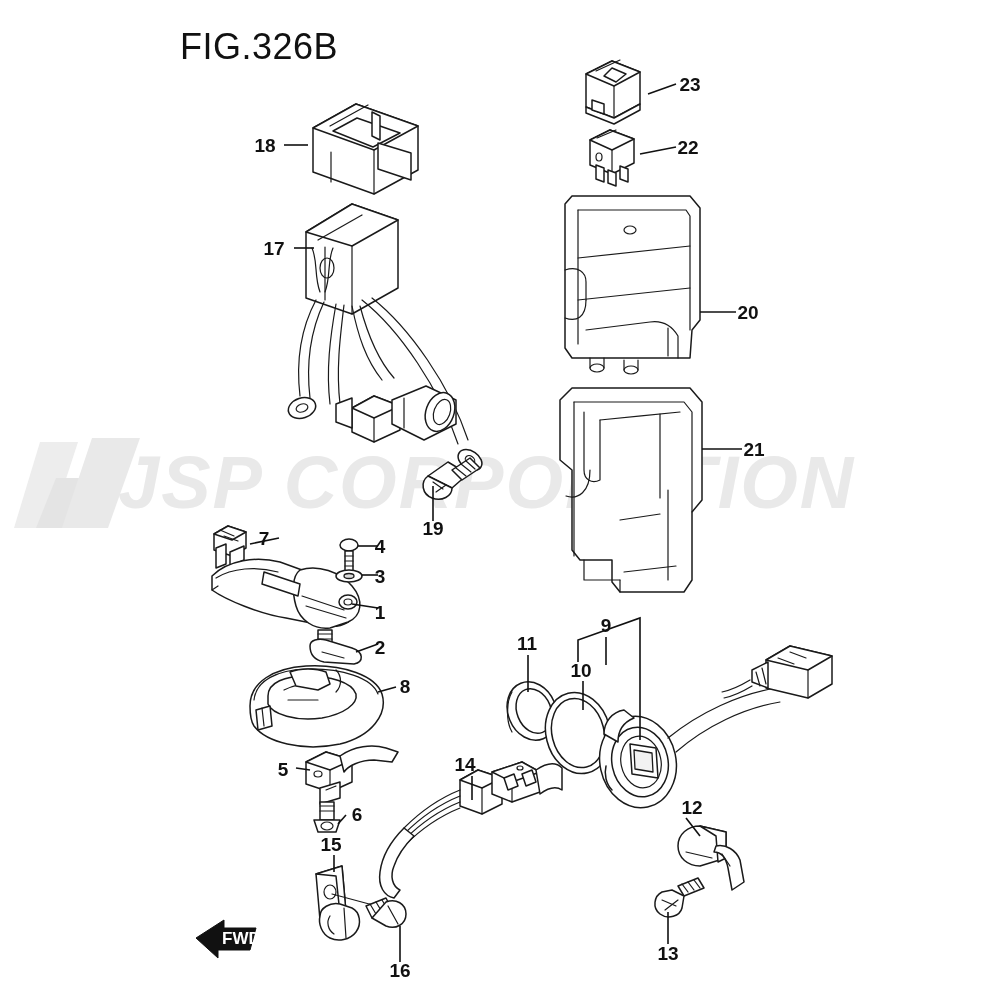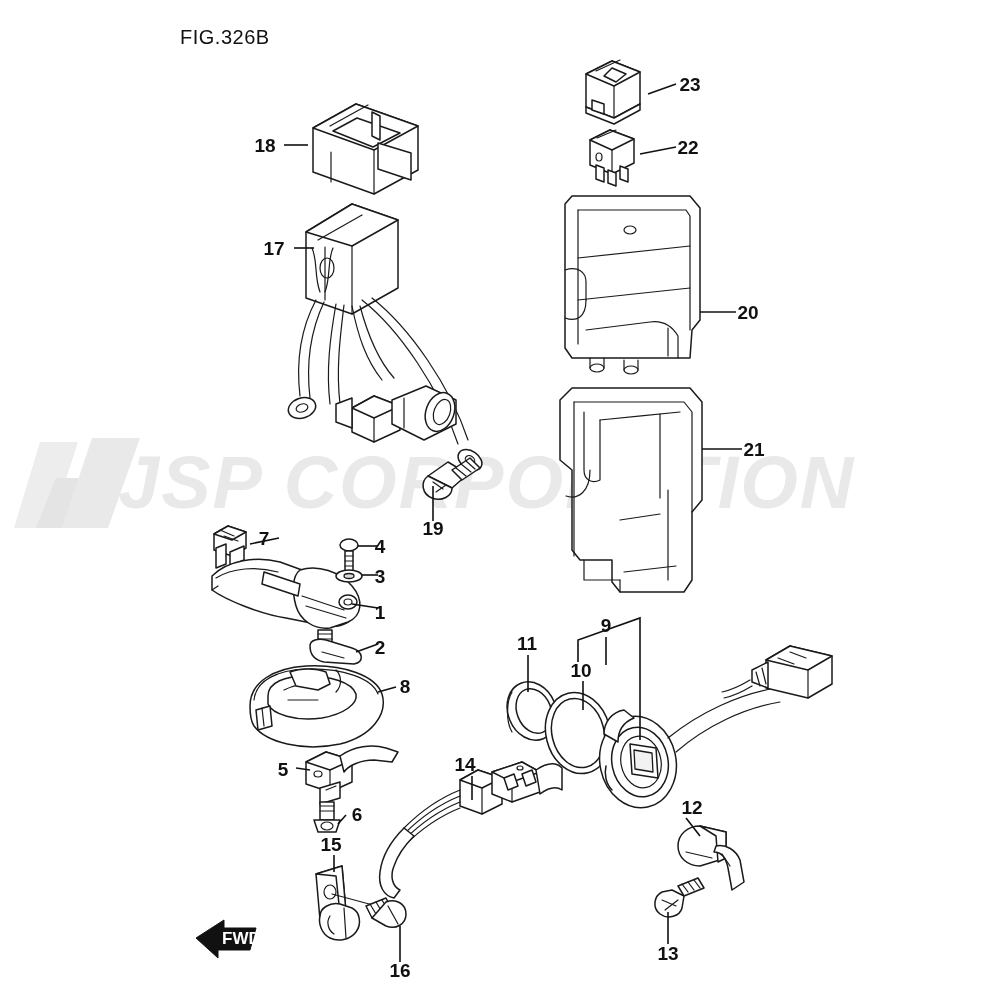--- a/index.html
+++ b/index.html
@@ -1,18 +1,18 @@
 <!DOCTYPE html>
 <html><head>
 <meta charset="utf-8">
 <style>
   html,body{margin:0;padding:0;background:#ffffff;}
   body{width:1000px;height:1000px;font-family:"Liberation Sans",sans-serif;}
   #stage{position:relative;width:1000px;height:1000px;overflow:hidden;background:#fff;}
-  #title{position:absolute;left:180px;top:26px;font-size:20px;font-weight:400;color:#111;letter-spacing:.5px;text-align:right;}
+  #title{position:absolute;left:180px;top:26px;font-size:36px;font-weight:400;color:#111;letter-spacing:.5px;text-align:right;}
   #wm{position:absolute;left:0;top:432px;width:1000px;height:100px;pointer-events:none;}
   #wm-text{position:absolute;left:118px;top:8px;font-size:74px;font-weight:bold;font-style:italic;color:#e9e9e9;letter-spacing:2px;white-space:nowrap;font-family:"Liberation Sans",sans-serif;}
   svg{position:absolute;left:0;top:0;}
   .lbl{font-family:"Liberation Sans",sans-serif;font-size:19px;font-weight:bold;fill:#111;}
   .ln{stroke:#111;stroke-width:1.6;fill:none;}
   .p{stroke:#1a1a1a;stroke-width:1.5;fill:#ffffff;stroke-linejoin:round;stroke-linecap:round;}
   .pt{stroke:#1a1a1a;stroke-width:1.2;fill:none;stroke-linejoin:round;stroke-linecap:round;}
   .pf{stroke:#1a1a1a;stroke-width:1.3;fill:#f2f2f2;stroke-linejoin:round;}
   .pd{stroke:#1a1a1a;stroke-width:1.3;fill:#dcdcdc;stroke-linejoin:round;}
   .blk{fill:#111;stroke:#111;stroke-width:1;}

